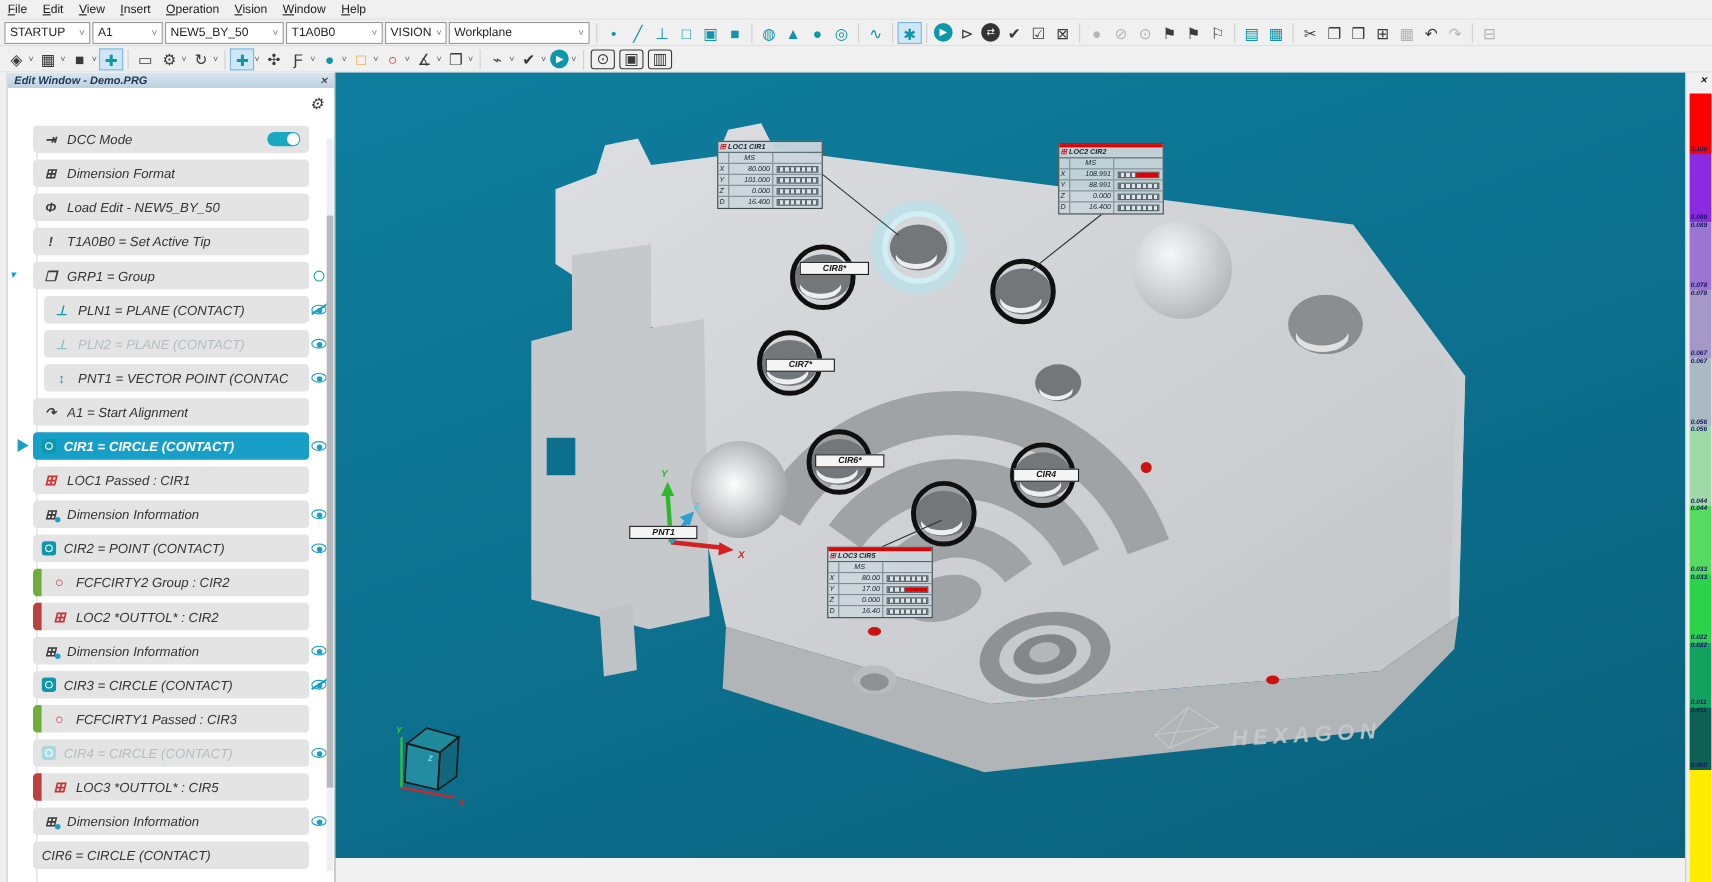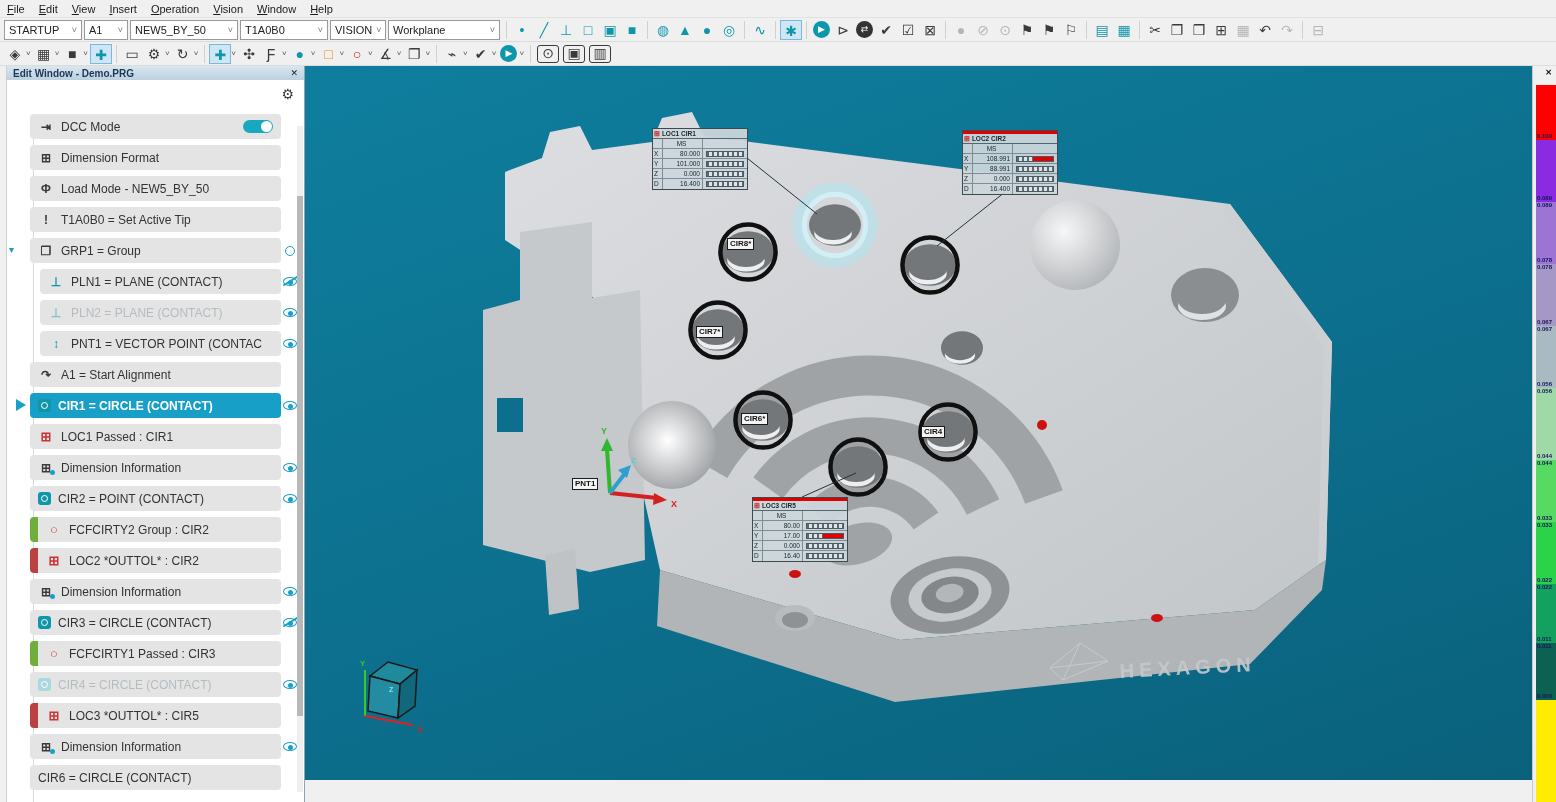--- a/index.html
+++ b/index.html
@@ -27,21 +27,21 @@
   .disc-teal, .disc-dark { width:17px; height:17px; line-height:17px; border-radius:50%;
     color:#fff; font-size:9px; margin:1px 2px; }
   .disc-teal { background:#0e96aa; } .disc-dark { background:#333; }
   .tbi.box { background:#cfe7f5; border:1px solid #7ab8e0; }
   .tbi.framed { border:1.5px solid #3a3a3a; border-radius:3px; height:18px; line-height:15px; margin:0 2px; }
   .sep { width:1px; height:18px; background:#d0d0d0; margin:0 4px; display:inline-block; }
   .tbgroup { display:inline-flex; align-items:center; }
   .tb-caret { font-size:8px; color:#555; margin:0 2px 0 0; }
 
   
-  .main { position:relative; width:1556px; height:736px; display:flex; }
+  .main { position:relative; width:1556px; height:736px; display:flex;font-style:italic; }
 
   
   .edit-panel { position:relative; width:305px; height:736px; background:#fff;
     border-right:1px solid #8fa6b2; overflow:hidden; }
   .ew-strip { position:absolute; left:0; top:0; width:7px; height:100%;
     background:#f0f0f0; border-right:1px solid #cfcfcf; }
   .ew-header { position:absolute; left:7px; right:0; top:0; height:14px;
     background:linear-gradient(#d9e6f0,#bcd0e0); display:flex; align-items:center;
     justify-content:space-between; padding:0 6px; }
   .ew-title { font-size:10px; font-weight:bold; color:#1c3752; }
@@ -88,21 +88,21 @@
     border:1.6px solid #18a0c8; border-radius:50%; }
   .scroll { position:absolute; right:1px; top:60px; bottom:10px; width:6px; background:#efefef; }
   .scroll .thumb { position:absolute; top:70px; width:6px; height:520px; background:#b8b8b8; }
 
   
   .cad-col { position:relative; width:1227px; height:736px; display:flex; flex-direction:column; }
   .cad-view { position:relative; width:1227px; height:714px;
     background:linear-gradient(160deg,#0f7e9e 0%,#0c6f8d 55%,#0a617c 100%); overflow:hidden; }
   .cad-view svg { position:absolute; left:0; top:0; }
   .flabel { position:absolute; background:#f4f4f4; border:1px solid #1a1a1a; color:#111;
-    font-size:8px; font-weight:bold; padding:0 2px; line-height:10px; white-space:nowrap; }
+    font-size:8px; font-weight:bold; padding:0 20px; line-height:10px; white-space:nowrap; }
   .mtable { position:absolute; width:96px; background:rgba(203,214,219,0.95);
     border:1px solid #3f4a4e; font-size:6.5px; color:#16262c; }
   .mt-stripe { height:3px; background:#e00000; }
   .mt-head { height:10px; display:flex; align-items:center; gap:2px; padding-left:1px;
     border-bottom:1px solid #55666c; font-weight:bold; }
   .mt-ico { color:#cc2222; font-size:7px; line-height:8px; }
   .mrow { height:10px; display:flex; border-bottom:1px solid #7d8d93; }
   .mrow:last-child { border-bottom:none; }
   .c-a { width:10px; border-right:1px solid #7d8d93; padding-left:1px; line-height:10px; }
   .c-v { width:40px; border-right:1px solid #7d8d93; text-align:right; padding-right:2px; line-height:10px; }
@@ -145,37 +145,37 @@
       <span class="menu-item"><span class="fl">O</span>peration</span>
       <span class="menu-item"><span class="fl">V</span>ision</span>
       <span class="menu-item"><span class="fl">W</span>indow</span>
       <span class="menu-item"><span class="fl">H</span>elp</span>
     </div>
   <div class="toolbar t1" id="toolbar1">
       <div class="dd" style="width: 78px;">
         <span class="dd-val">STARTUP</span>
         <span class="dd-caret">˅</span>
       </div>
-      <div class="dd" style="width: 44px;">
+      <div class="dd" style="width: 64px;">
         <span class="dd-val">A1</span>
         <span class="dd-caret">˅</span>
       </div>
       <div class="dd" style="width: 108px;">
         <span class="dd-val">NEW5_BY_50</span>
         <span class="dd-caret">˅</span>
       </div>
       <div class="dd" style="width: 88px;">
         <span class="dd-val">T1A0B0</span>
         <span class="dd-caret">˅</span>
       </div>
       <div class="dd" style="width: 56px;">
         <span class="dd-val">VISION</span>
         <span class="dd-caret">˅</span>
       </div>
-      <div class="dd" style="width: 112px; gap: 32px;">
+      <div class="dd" style="width: 128px; gap: 32px;">
         <span class="dd-val">Workplane</span>
         <span class="dd-caret">˅</span>
       </div>
       <span class="sep"></span>
       <span class="tbi c-teal">•</span>
       <span class="tbi c-teal">╱</span>
       <span class="tbi c-teal">⊥</span>
       <span class="tbi c-teal">□</span>
       <span class="tbi c-teal">▣</span>
       <span class="tbi c-teal">■</span>
@@ -309,21 +309,21 @@
           </div>
           <div class="row">
             <div class="pill">
               <span class="picon pi-dark">⊞</span>
               <span class="plabel">Dimension Format</span>
             </div>
           </div>
           <div class="row">
             <div class="pill">
               <span class="picon pi-dark">Φ</span>
-              <span class="plabel">Load Mode - NEW5_BY_50</span>
+              <span class="plabel">Load Edit - NEW5_BY_50</span>
             </div>
           </div>
           <div class="row">
             <div class="pill">
               <span class="picon pi-dark">!</span>
               <span class="plabel">T1A0B0 = Set Active Tip</span>
             </div>
           </div>
           <div class="row">
             <span class="grp-caret">▾</span>

